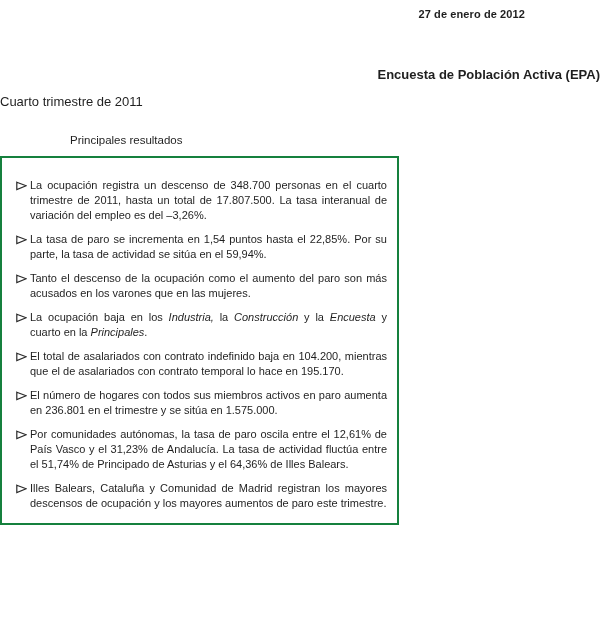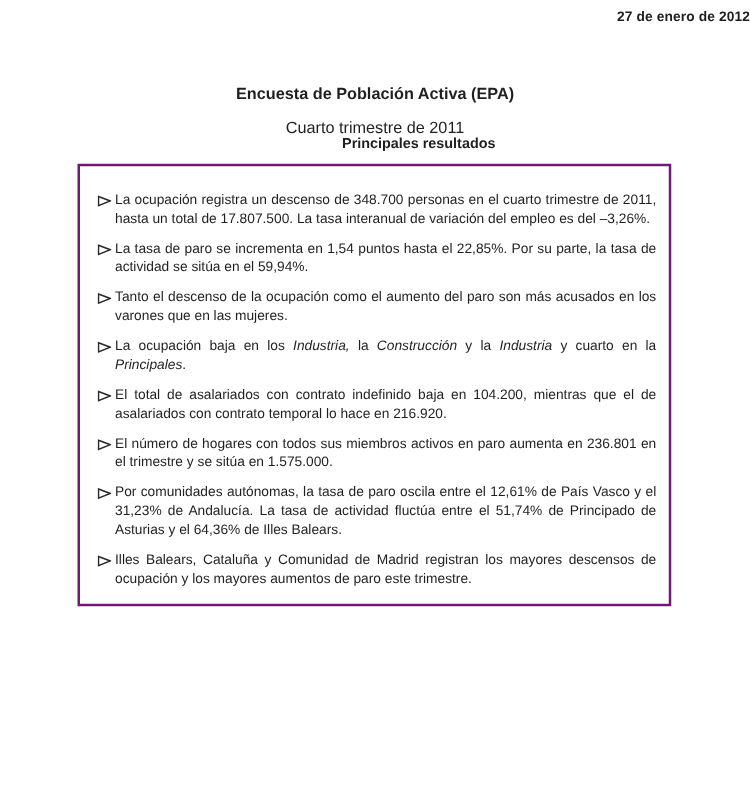--- a/index.html
+++ b/index.html
@@ -10,49 +10,48 @@
   body {
     width: 600px;
     height: 644px;
     font-family: "Liberation Sans", sans-serif;
     color: #1f1f1f;
     position: relative;
     overflow: hidden;
   }
   .date-line {
     padding-top: 8px;
+    padding-right: 75px;
     text-align: right;
     font-size: 11px;
     font-weight: bold;
     letter-spacing: 0.1px;
   }
   .doc-title {
     margin-top: 47px;
-    text-align: center;
+    text-align: right;
     font-size: 13px;
     font-weight: bold;
   }
   .doc-subtitle {
     margin-top: 12px;
-    text-align: center;
     font-size: 13px;
     font-weight: normal;
   }
   .section-heading {
+    margin-top: 25px;
     margin-left: 70px;
     font-size: 11.5px;
-    font-weight: bold;
-    text-align: center;
+    font-weight: normal;
   }
   .results-box {
     box-sizing: border-box;
     margin-top: 10px;
-    margin-left: 62px;
-    width: 475px;
-    border: 2px solid #701a75;
+    width: 399px;
+    border: 2px solid #15803d;
     padding: 20px 10px 12px 14px;
   }
   .bullet-item {
     display: flex;
     align-items: flex-start;
     margin-bottom: 9px;
   }
   .bullet-item:last-child {
     margin-bottom: 0;
   }
@@ -113,30 +112,30 @@
       </span>
       <div class="bullet-text">Tanto el descenso de la ocupación como el aumento del paro son más acusados en los varones que en las mujeres.</div>
     </div>
 
     <div class="bullet-item">
       <span class="marker">
         <svg width="11" height="10" viewBox="0 0 11 10">
             <polygon points="0.8,1.2 10.2,4.8 0.8,8.6" fill="#ffffff" stroke="#2a2a2a" stroke-width="1.2"></polygon>
           </svg>
       </span>
-      <div class="bullet-text"><span>La ocupación baja en los </span><span class="it">Industria,</span><span> la </span><span class="it">Construcción</span><span> y la </span><span class="it">Industria</span><span> y cuarto en la </span><span class="it">Principales</span><span>.</span></div>
+      <div class="bullet-text"><span>La ocupación baja en los </span><span class="it">Industria,</span><span> la </span><span class="it">Construcción</span><span> y la </span><span class="it">Encuesta</span><span> y cuarto en la </span><span class="it">Principales</span><span>.</span></div>
     </div>
 
     <div class="bullet-item">
       <span class="marker">
         <svg width="11" height="10" viewBox="0 0 11 10">
             <polygon points="0.8,1.2 10.2,4.8 0.8,8.6" fill="#ffffff" stroke="#2a2a2a" stroke-width="1.2"></polygon>
           </svg>
       </span>
-      <div class="bullet-text">El total de asalariados con contrato indefinido baja en 104.200, mientras que el de asalariados con contrato temporal lo hace en 216.920.</div>
+      <div class="bullet-text">El total de asalariados con contrato indefinido baja en 104.200, mientras que el de asalariados con contrato temporal lo hace en 195.170.</div>
     </div>
 
     <div class="bullet-item">
       <span class="marker">
         <svg width="11" height="10" viewBox="0 0 11 10">
             <polygon points="0.8,1.2 10.2,4.8 0.8,8.6" fill="#ffffff" stroke="#2a2a2a" stroke-width="1.2"></polygon>
           </svg>
       </span>
       <div class="bullet-text">El número de hogares con todos sus miembros activos en paro aumenta en 236.801 en el trimestre y se sitúa en 1.575.000.</div>
     </div>

